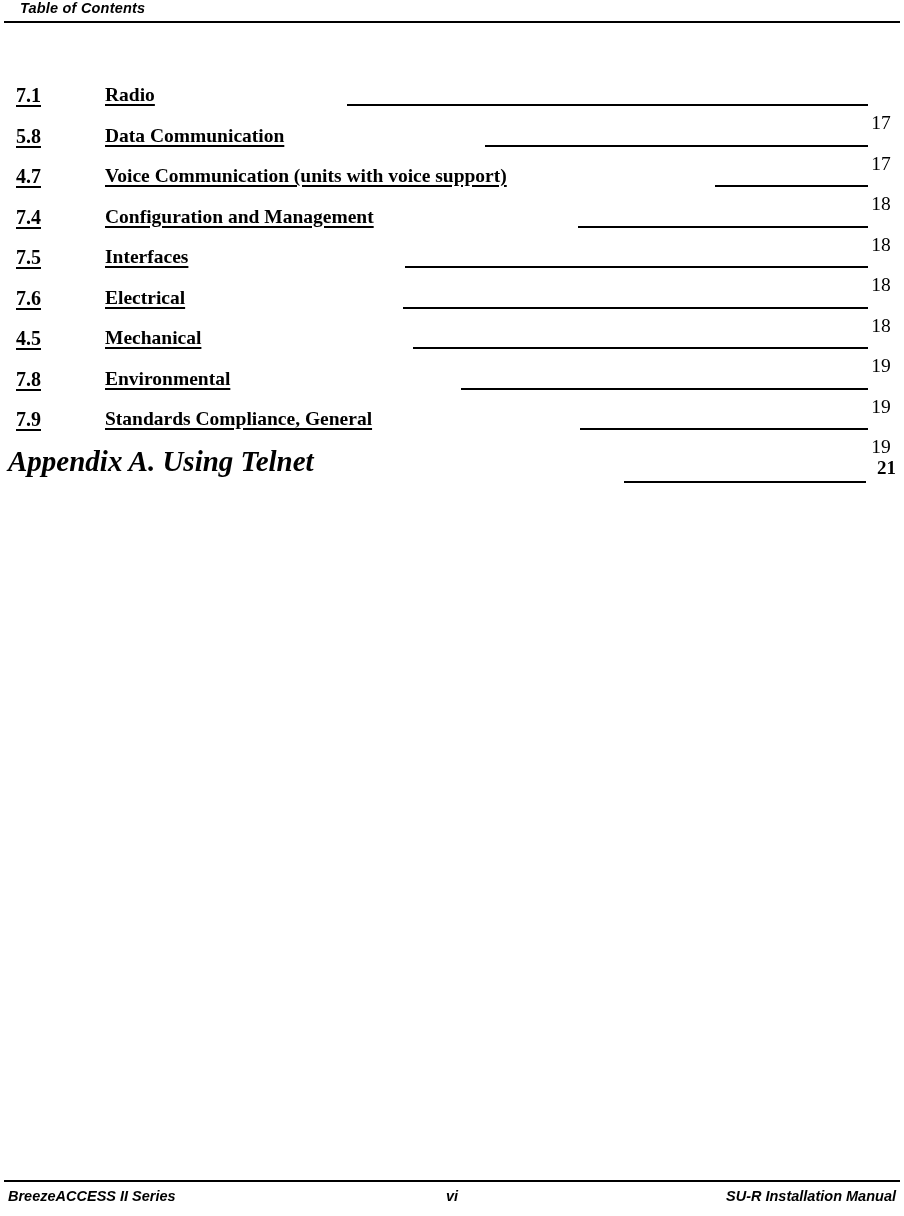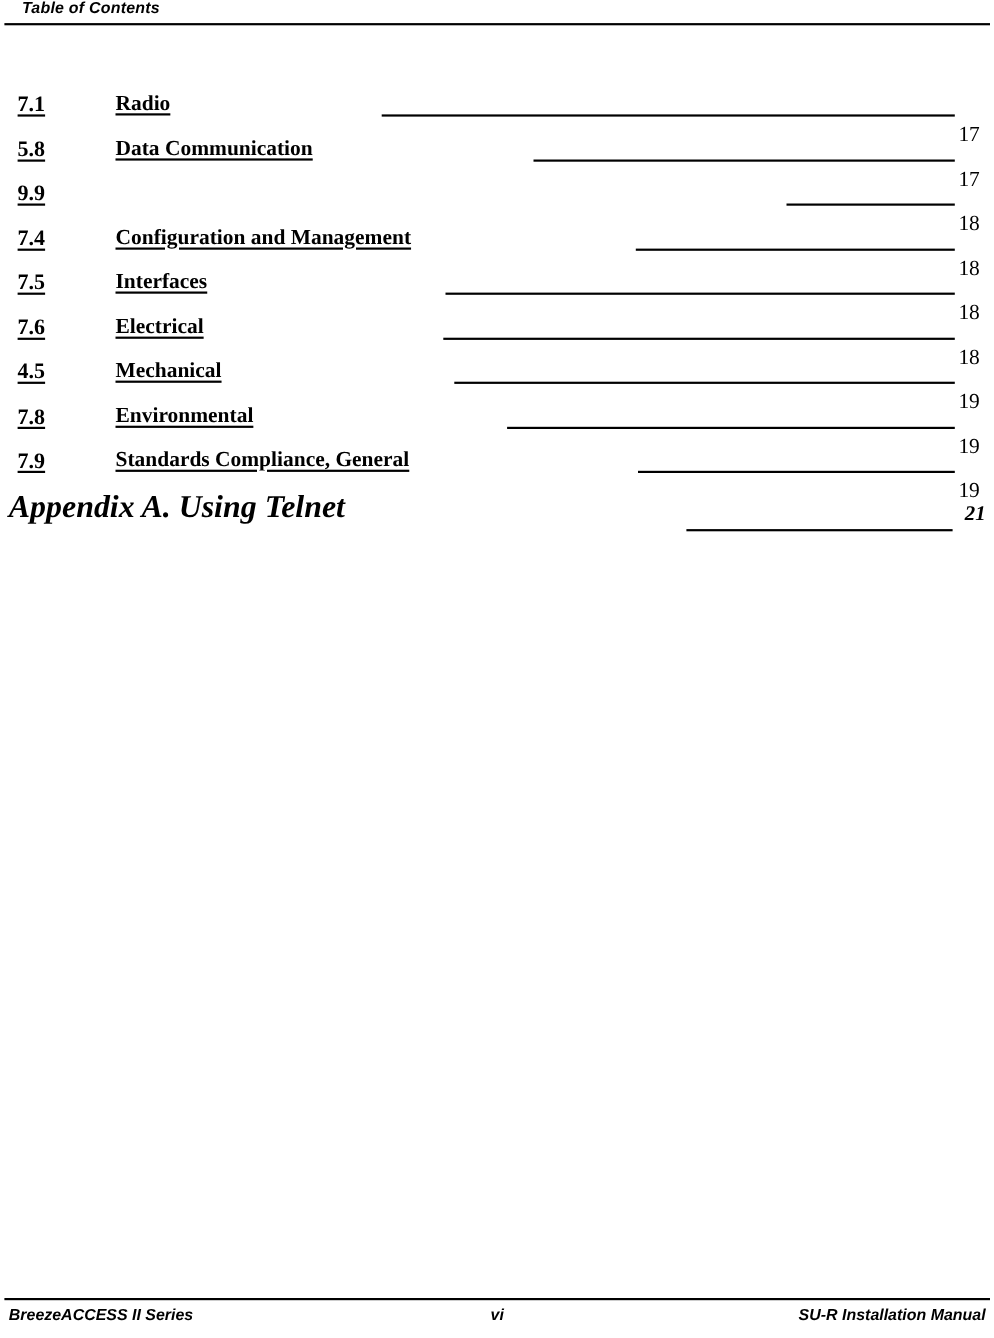--- a/index.html
+++ b/index.html
@@ -128,21 +128,20 @@
     right: 38px;
     top: 38px;
     height: 0;
     border-top: 2px solid #000;
   }
   .row-appendix .pagenum {
     position: absolute;
     right: 8px;
     top: 14px;
     font-weight: bold;
-    font-style: italic;
     font-size: 19px;
     text-align: right;
     width: 30px;
   }
 
   
   .page-footer {
     position: absolute;
     left: 0;
     bottom: 0;
@@ -186,21 +185,22 @@
       <span class="leader" style="width: 521px;"></span>
       <span class="pagenum">17</span>
     </div>
     <div class="toc-row row-section">
       <span class="num">5.8</span>
       <span class="title-wrap"><span class="title">Data Communication</span></span>
       <span class="leader" style="width: 383px;"></span>
       <span class="pagenum">17</span>
     </div>
     <div class="toc-row row-section">
-      <span class="num">9.9</span>
+      <span class="num">4.7</span>
+      <span class="title-wrap"><span class="title">Voice Communication (units with voice support)</span></span>
       <span class="leader" style="width: 153px;"></span>
       <span class="pagenum">18</span>
     </div>
     <div class="toc-row row-section">
       <span class="num">7.4</span>
       <span class="title-wrap"><span class="title">Configuration and Management</span><span class="gap"></span></span>
       <span class="leader" style="width: 290px;"></span>
       <span class="pagenum">18</span>
     </div>
     <div class="toc-row row-section">

